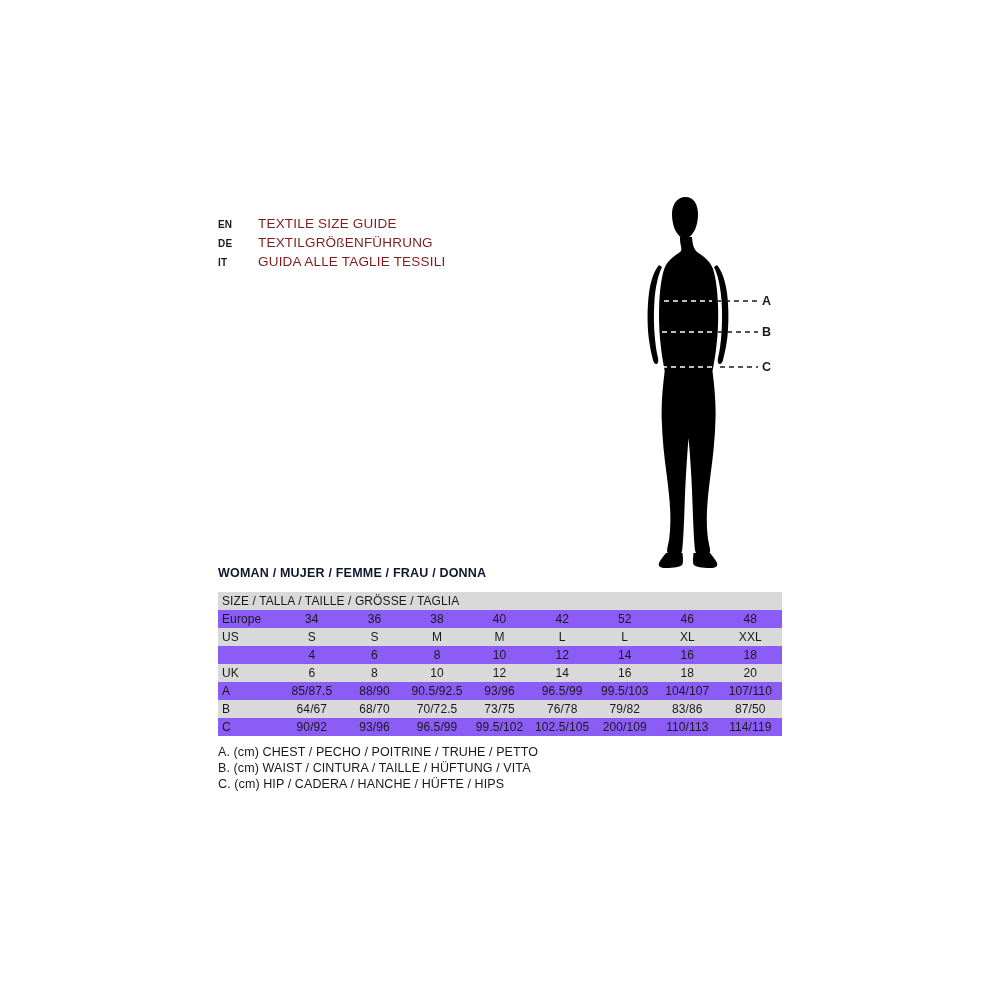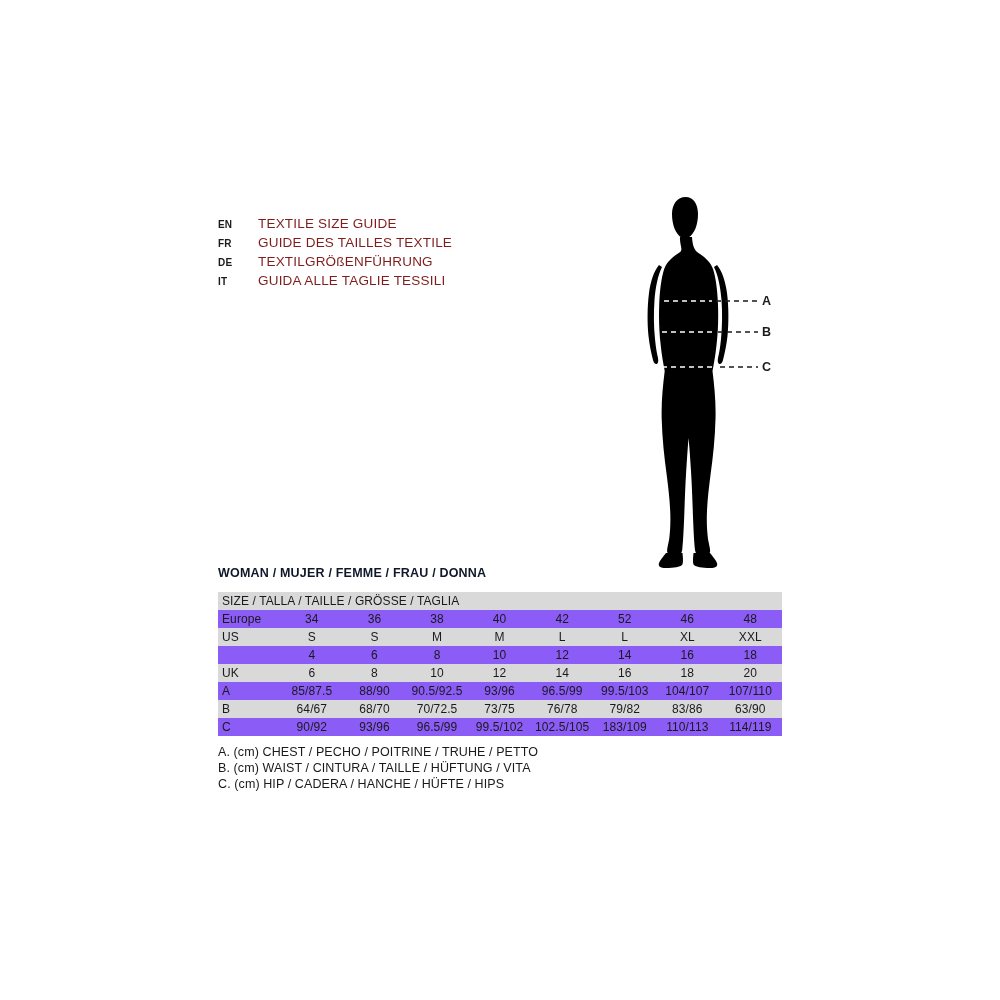--- a/index.html
+++ b/index.html
@@ -129,24 +129,20 @@
 </style>
 </head>
 <body>
 
 <div class="sheet">
 
   <div class="title-block">
     <div class="title-row">
       <span class="title-code">EN</span>
       <span class="title-text">TEXTILE SIZE GUIDE</span>
-    </div>
-    <div class="title-row">
-      <span class="title-code">FR</span>
-      <span class="title-text">GUIDE DES TAILLES TEXTILE</span>
     </div>
     <div class="title-row">
       <span class="title-code">DE</span>
       <span class="title-text">TEXTILGRÖßENFÜHRUNG</span>
     </div>
     <div class="title-row">
       <span class="title-code">IT</span>
       <span class="title-text">GUIDA ALLE TAGLIE TESSILI</span>
     </div>
   </div>
@@ -273,31 +269,31 @@
 
     <tr class="row-shaded">
       <td class="col-label">B</td>
       <td class="col-val">64/67</td>
       <td class="col-val">68/70</td>
       <td class="col-val">70/72.5</td>
       <td class="col-val">73/75</td>
       <td class="col-val">76/78</td>
       <td class="col-val">79/82</td>
       <td class="col-val">83/86</td>
-      <td class="col-val">63/90</td>
+      <td class="col-val">87/50</td>
     </tr>
 
     <tr class="row-plain">
       <td class="col-label">C</td>
       <td class="col-val">90/92</td>
       <td class="col-val">93/96</td>
       <td class="col-val">96.5/99</td>
       <td class="col-val">99.5/102</td>
       <td class="col-val">102.5/105</td>
-      <td class="col-val">183/109</td>
+      <td class="col-val">200/109</td>
       <td class="col-val">110/113</td>
       <td class="col-val">114/119</td>
     </tr>
   </tbody>
     </table>
 
   <div class="legend">
     <div class="legend-line">A. (cm) CHEST / PECHO / POITRINE / TRUHE / PETTO</div>
     <div class="legend-line">B. (cm) WAIST / CINTURA / TAILLE / HÜFTUNG / VITA</div>
     <div class="legend-line">C. (cm) HIP / CADERA / HANCHE / HÜFTE / HIPS</div>

